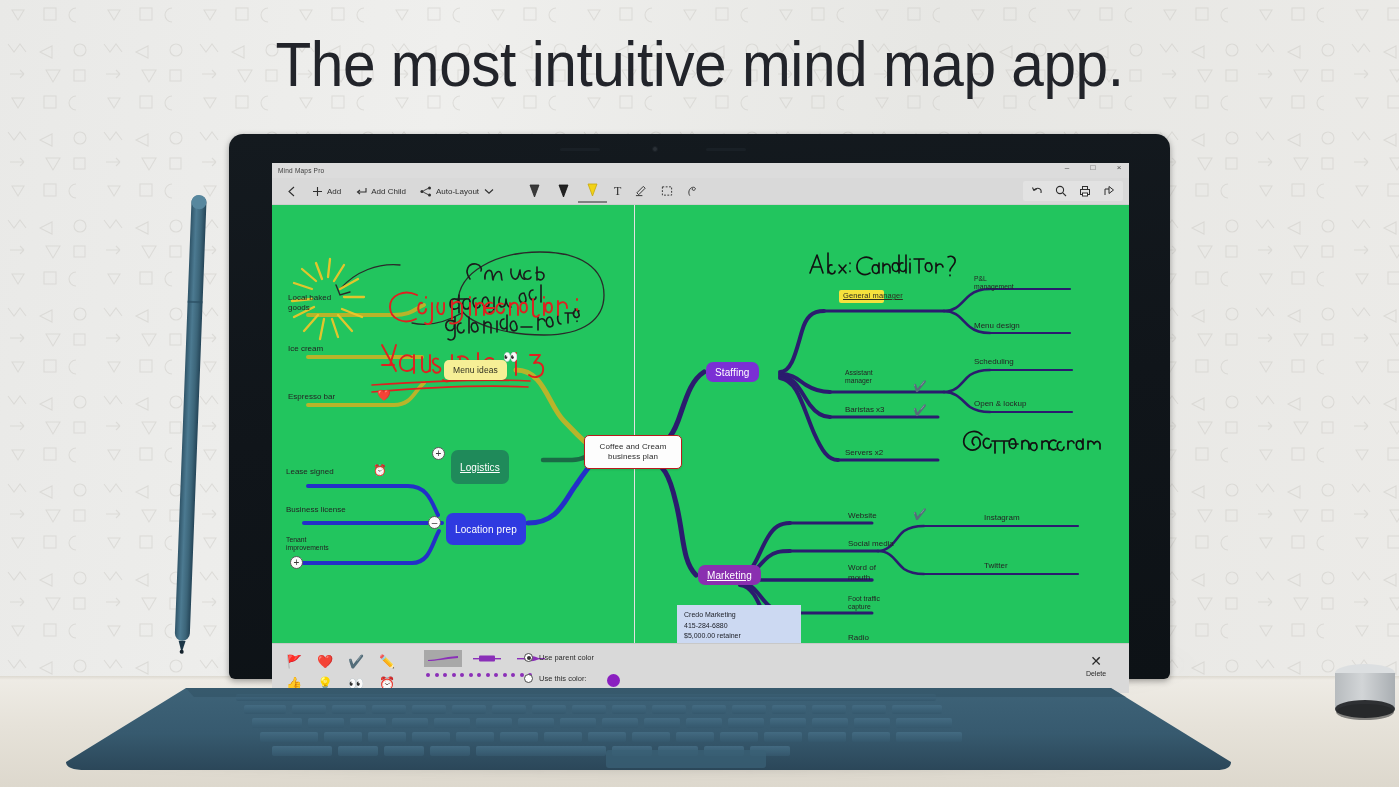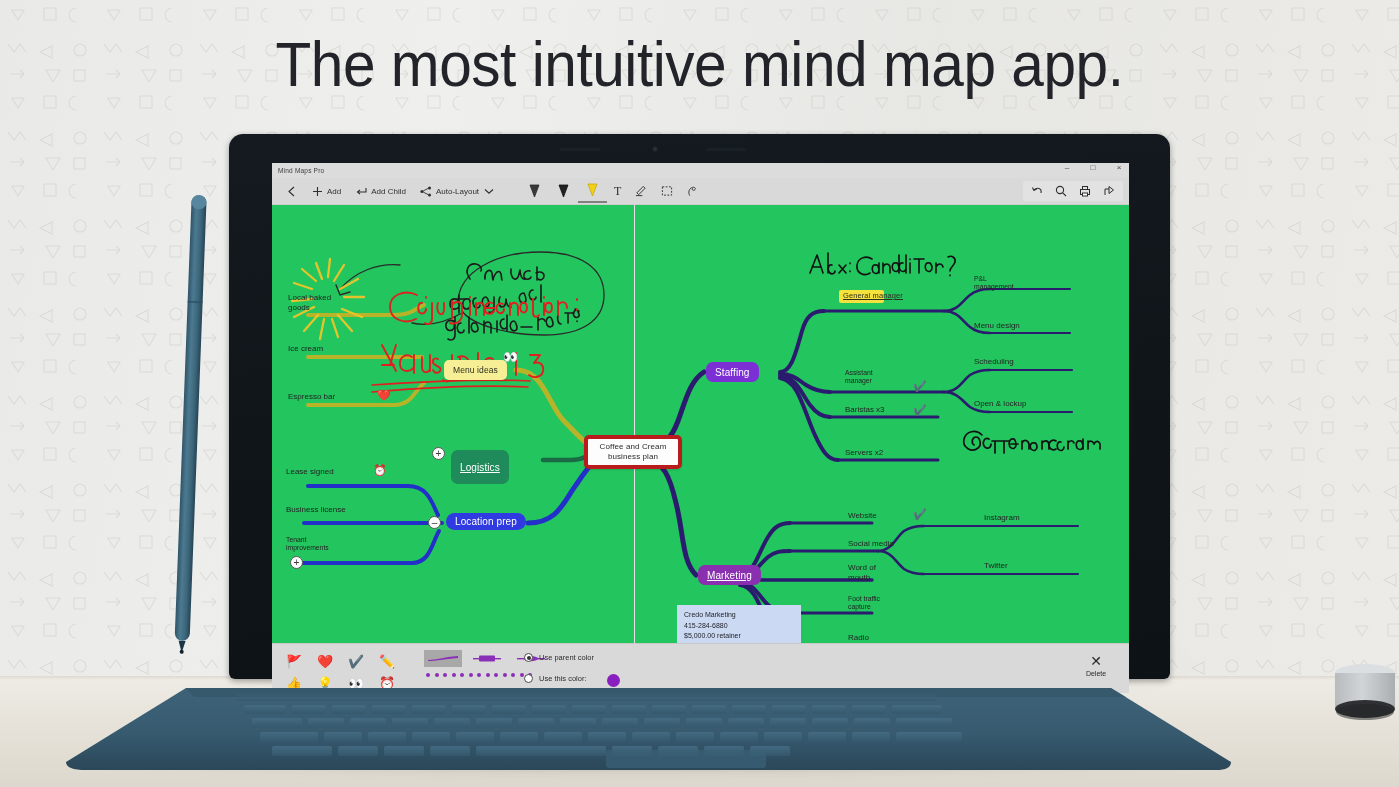--- a/index.html
+++ b/index.html
@@ -107,21 +107,21 @@
     background:#e2e2e2;
   }
 
   
   .node {
     position:absolute; display:flex; align-items:center; justify-content:center;
     border-radius:7px; font-size:10px; color:#fff; white-space:nowrap;
     padding:0 9px; letter-spacing:.1px; cursor:pointer;
   }
   .node.root {
-    background:#fdfdfd; color:#2b2b2b; border:4px solid #b91c1c;
+    background:#fdfdfd; color:#2b2b2b; border:1px solid #b91c1c;
     border-radius:5px; font-size:8px; line-height:10px; text-align:center;
     flex-direction:column; box-shadow:0 1px 2px rgba(0,0,0,.12);
   }
   .node.menu {
     background:#f6ef96; color:#2f2f20; border-radius:5px; font-size:8.5px;
     box-shadow:0 1px 2px rgba(0,0,0,.10);
   }
   .node.logistics { background:#1f8a5a; }
   .node.location  { background:#2f3ae0; }
   .node.staffing  { background:#7b2fd4; }
@@ -613,21 +613,21 @@
         <span>Coffee and Cream</span>
         <span>business plan</span>
       </div>
 
       <div class="leaf" style="left:14px; top:262px;">Lease signed</div>
       <div class="sticker" style="left:101px; top:260px;">⏰</div>
       <div class="leaf" style="left:14px; top:300px;">Business license</div>
       <div class="leaf small" style="left:14px; top:331px; width:58px; white-space:normal;">Tenant improvements</div>
       <div class="pm" style="left:18px; top:351px;">+</div>
       <div class="pm" style="left:156px; top:311px;">–</div>
-      <div class="node location" style="left:174px; top:308px; height:17px;border-radius:9px;">Location prep</div>
+      <div class="node location" style="left:174px; top:308px; height:32px;">Location prep</div>
 
       <div class="node staffing" style="left:434px; top:157px; height:20px;">Staffing</div>
       <div class="node genmgr" style="left:567px; top:85px; width:45px;">
         <span style="display:block;text-decoration:underline;">General manager</span>
       </div>
       <div class="leaf small" style="left:573px; top:164px; width:42px; white-space:normal;">Assistant manager</div>
       <div class="sticker" style="left:641px; top:176px;">✔️</div>
       <div class="leaf" style="left:573px; top:200px;">Baristas x3</div>
       <div class="sticker" style="left:641px; top:200px;">✔️</div>
       <div class="leaf" style="left:573px; top:243px;">Servers x2</div>

